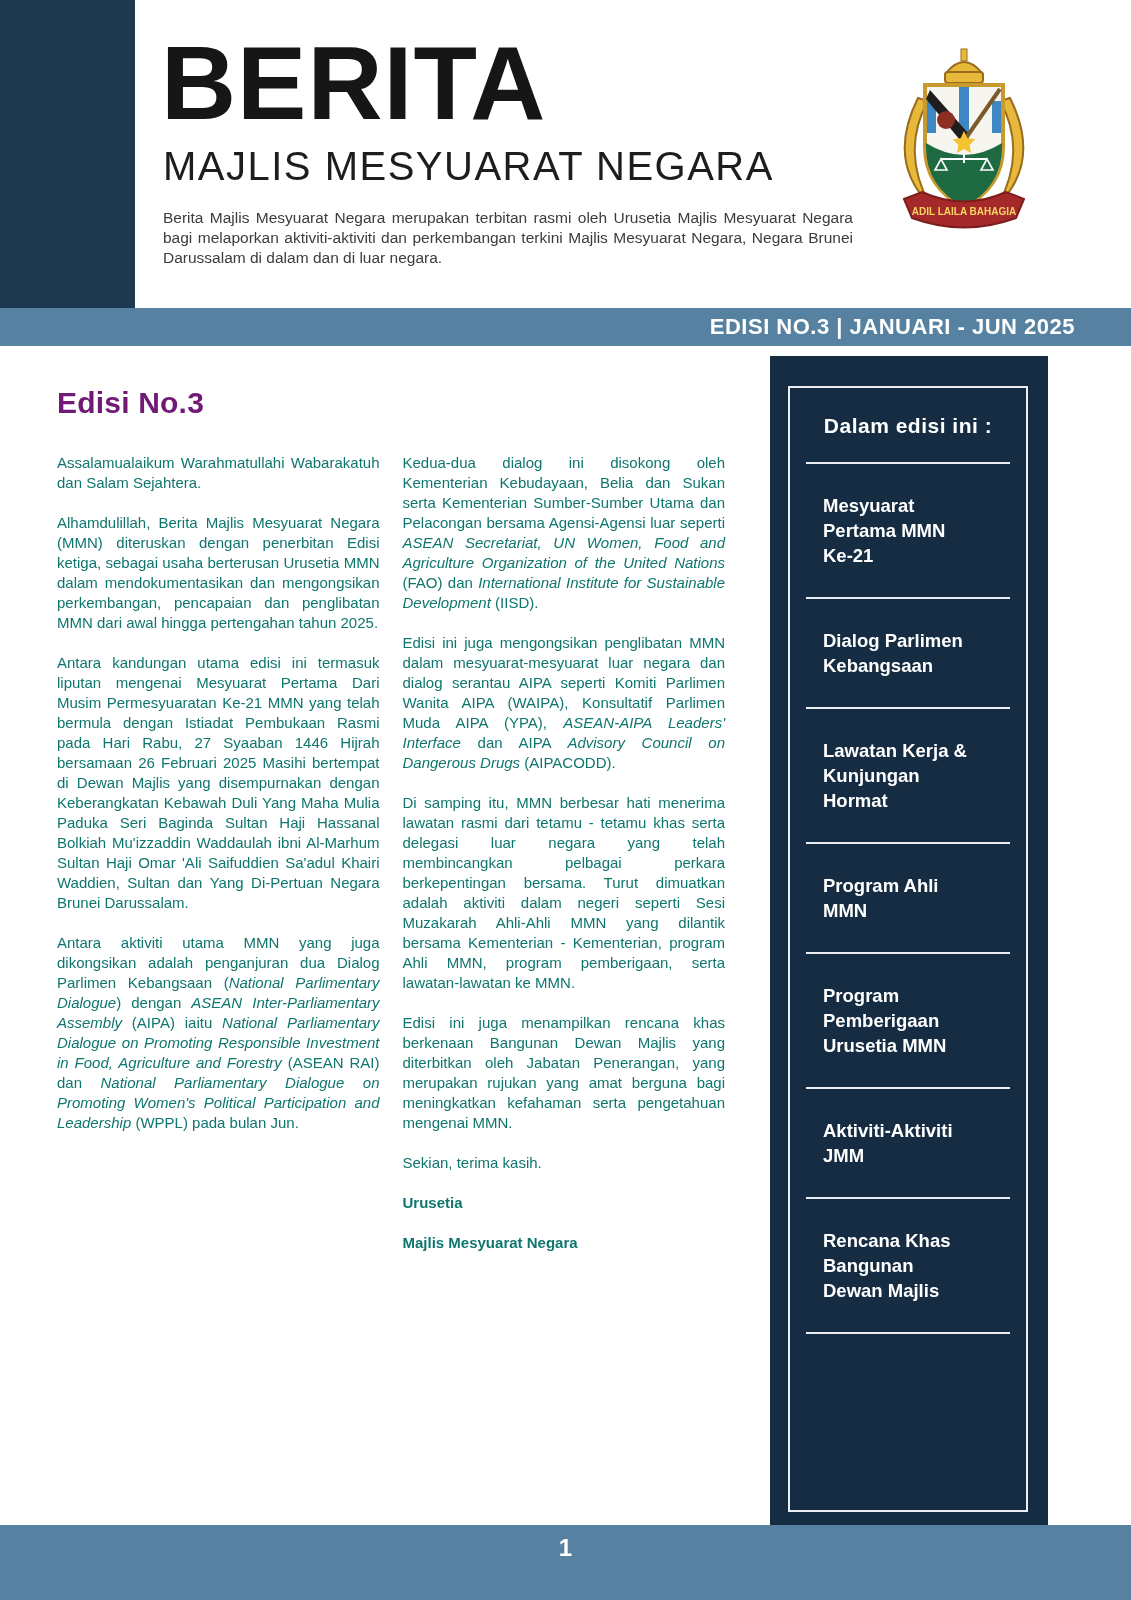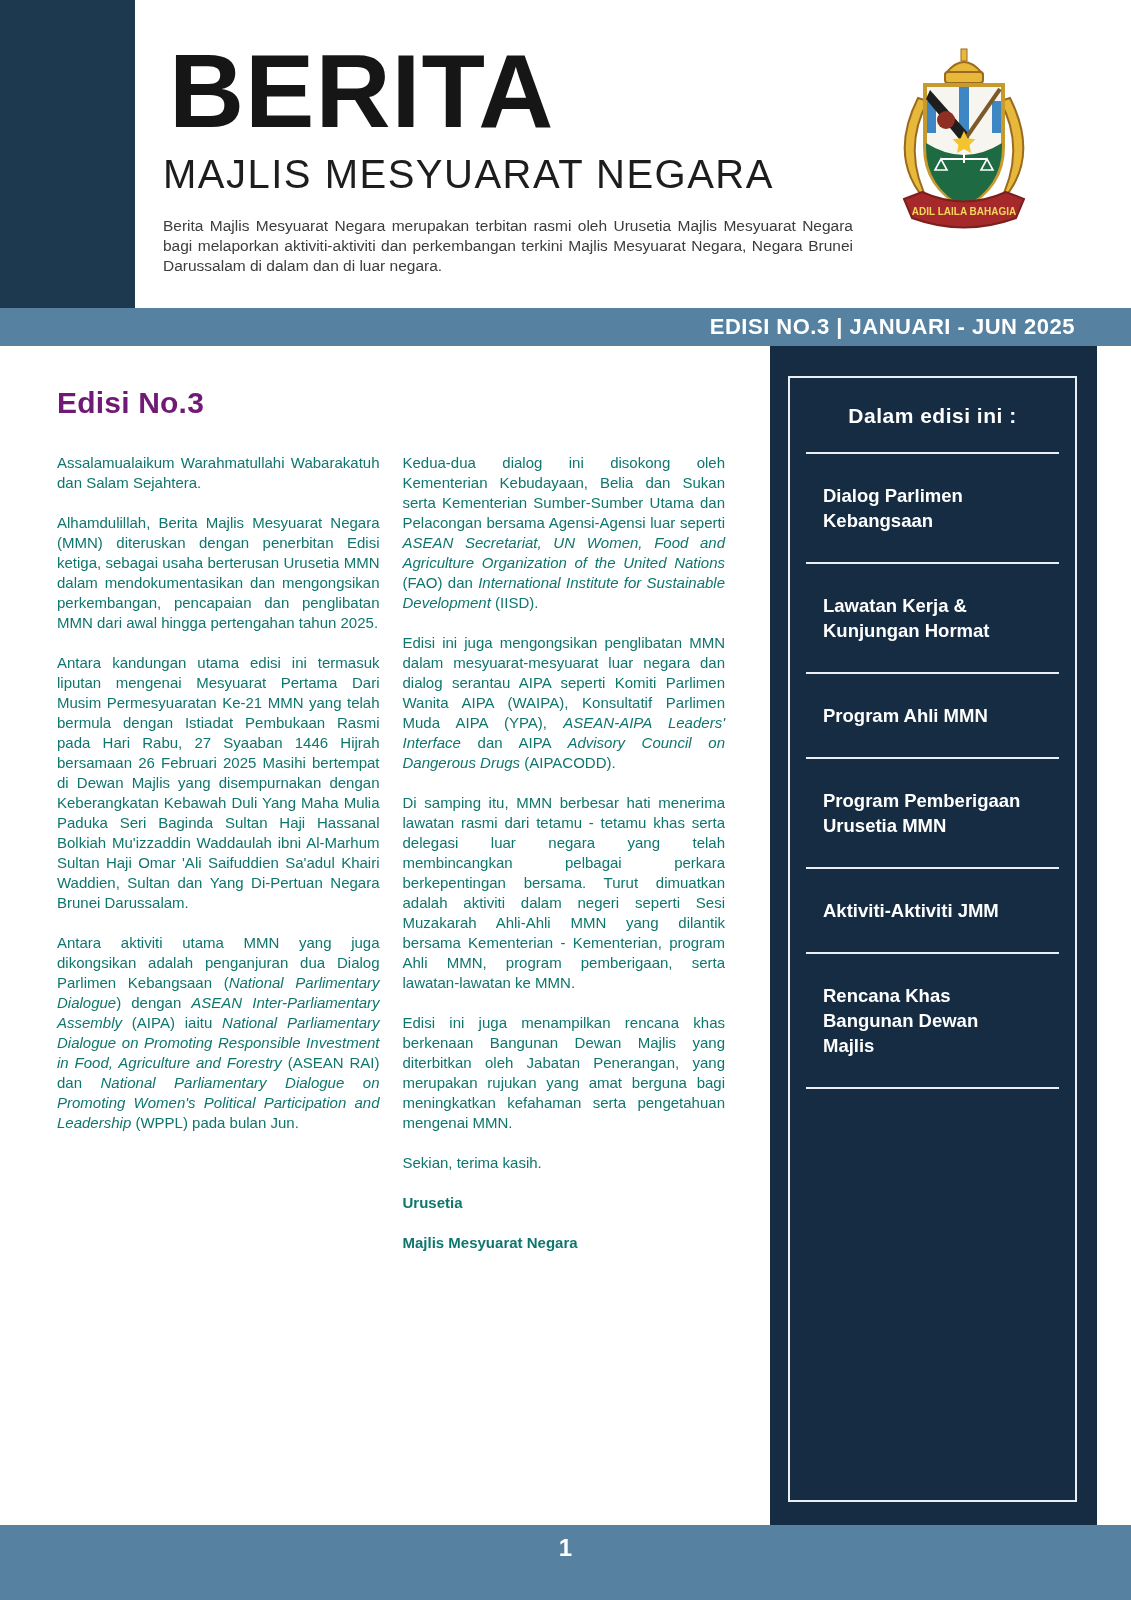--- a/index.html
+++ b/index.html
@@ -3,40 +3,40 @@
 <meta charset="utf-8">
 <style>
   html,body{margin:0;padding:0;background:#9aa3ab;}
   .page{position:relative;width:1131px;height:1600px;margin:0 auto;background:#ffffff;
         font-family:"Liberation Sans",sans-serif;overflow:hidden;}
 
   
   .corner-block{position:absolute;left:0;top:0;width:135px;height:308px;background:var(--corner-navy,#1d3950);}
   .header{position:relative;height:308px;}
   .header-text{position:absolute;left:161px;top:30px;width:700px;}
-  .nl-title{font-size:104px;font-weight:700;color:#161616;line-height:1.02;letter-spacing:1px;margin:8px;}
+  .nl-title{font-size:104px;font-weight:700;color:#161616;line-height:1.02;letter-spacing:1px;margin:0;}
   .nl-subtitle{font-size:40px;font-weight:400;color:#1d1d1d;letter-spacing:1.5px;margin:8px 0 0 2px;line-height:1.1;white-space:nowrap;}
   .nl-description{margin:20px 0 0 2px;width:690px;font-size:15.5px;line-height:20px;text-align:justify;color:#3c3c3c;}
   .crest{position:absolute;left:888px;top:40px;width:152px;height:196px;}
 
   
   .band{position:absolute;left:0;top:308px;width:100%;height:38px;background:var(--steel-blue,#5681a0);}
   .edition{position:absolute;right:56px;top:0;line-height:38px;font-size:22px;font-weight:700;color:#ffffff;letter-spacing:0.5px;white-space:nowrap;}
 
   
   .main{position:absolute;top:346px;left:0;width:100%;height:1179px;background:#ffffff;}
   .article{position:absolute;left:57px;top:38px;width:668px;}
   .article h1{font-size:30px;line-height:37px;font-weight:700;color:#701a75;margin:0;letter-spacing:0.2px;}
   .columns{display:flex;gap:23px;margin-top:32px;}
   .col{width:323px;}
   .col p{font-size:15px;line-height:20px;color:#0f766e;text-align:justify;margin:0 0 20px;}
   .signature{text-align:center;font-weight:700;font-size:15px;line-height:20px;color:#1f1f1f;margin:0;}
 
   
-  .sidebar{position:absolute;left:770px;top:0;width:327px;height:1179px;background:var(--panel-navy,#152c42);text-decoration:underline;}
+  .sidebar{position:absolute;left:770px;top:10px;width:278px;height:1179px;background:var(--panel-navy,#152c42);text-decoration:underline;}
   .sidebar-inner{position:absolute;left:18px;right:20px;top:30px;bottom:23px;border:2px solid var(--separator,#e9eff4);}
   .sidebar-title{font-size:21px;font-weight:700;color:#ffffff;text-align:center;letter-spacing:0.5px;
                  padding:26px 6px 24px;border-bottom:2px solid var(--separator,#e9eff4);margin:0 16px;}
   .toc-item{font-size:18.5px;line-height:25px;font-weight:700;color:#ffffff;
             padding:29px 32px 29px 17px;border-bottom:2px solid var(--separator,#e9eff4);margin:0 16px;}
 
   
   .footer{position:absolute;left:0;top:1525px;width:100%;height:75px;background:var(--steel-blue,#5681a0);}
   .page-number{text-align:center;color:#ffffff;font-size:24px;font-weight:700;padding-top:9px;}
 </style>
@@ -118,20 +118,21 @@
           <p><span>Sekian, terima kasih.</span></p>
           <p class="signature">Urusetia</p>
           <p class="signature">Majlis Mesyuarat Negara</p>
         </div>
       </div>
     </div>
 
     <aside class="sidebar">
       <div class="sidebar-inner">
         <div class="sidebar-title">Dalam edisi ini :</div>
+        <div class="toc-item">Mesyuarat Pertama MMN Ke-21</div>
         <div class="toc-item">Dialog Parlimen Kebangsaan</div>
         <div class="toc-item">Lawatan Kerja &amp; Kunjungan Hormat</div>
         <div class="toc-item">Program Ahli MMN</div>
         <div class="toc-item">Program Pemberigaan Urusetia MMN</div>
         <div class="toc-item">Aktiviti-Aktiviti JMM</div>
         <div class="toc-item">Rencana Khas Bangunan Dewan Majlis</div>
       </div>
     </aside>
 
   </div>

